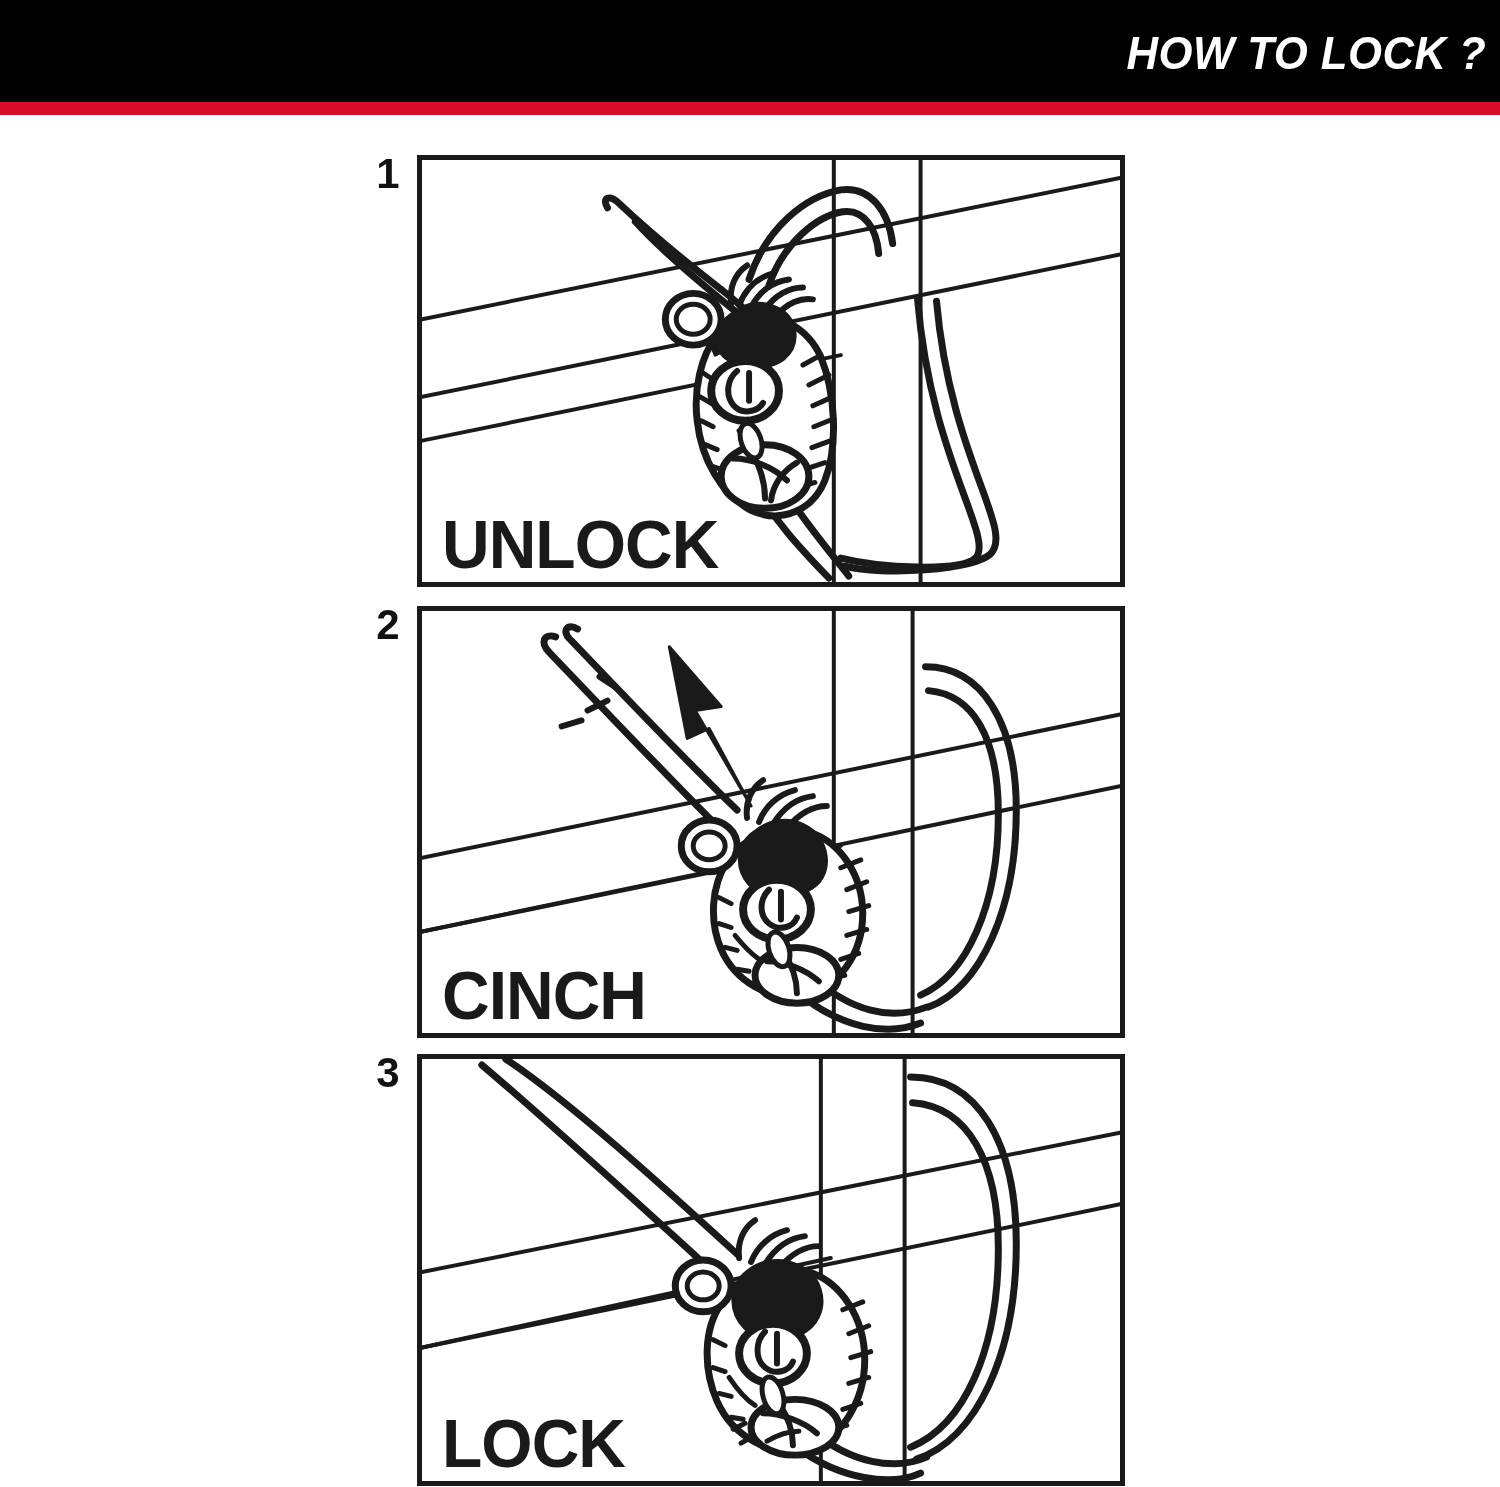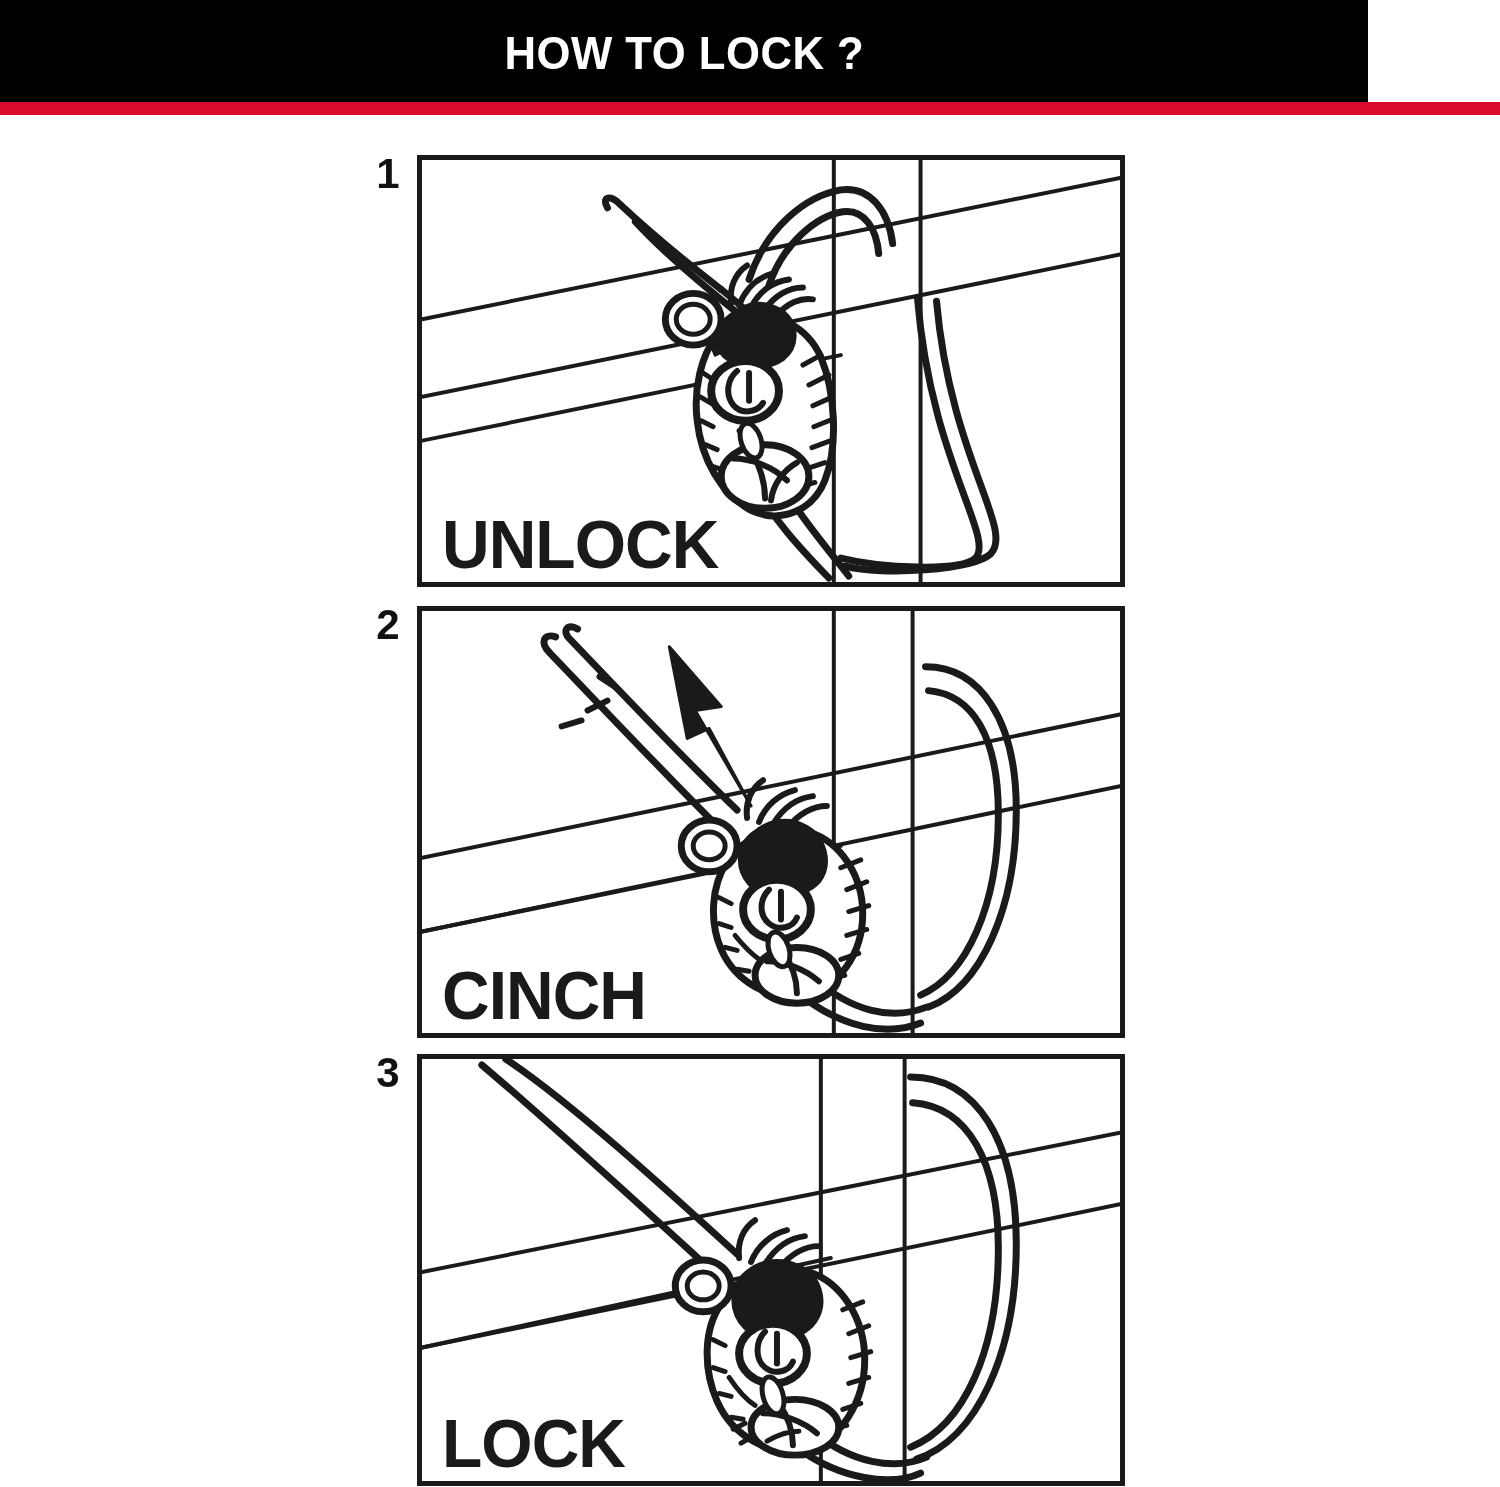--- a/index.html
+++ b/index.html
@@ -13,26 +13,27 @@
     font-family: "Liberation Sans", sans-serif;
     overflow: hidden;
     position: relative;
   }
 
   
   #header-banner {
     position: absolute;
     left: 0;
     top: 0;
-    width: 1368px;
+    width: 1500px;
     height: 102px;
     background: #000000;
     display: flex;
     align-items: center;
-    justify-content: center;
+    justify-content: flex-end;
+    font-style: italic;
   }
   #header-title {
     color: #ffffff;
     font-family: "Liberation Sans", sans-serif;
     font-weight: bold;
     font-size: 47px;
     letter-spacing: 0.5px;
     line-height: 1;
     transform: scaleX(0.93);
     white-space: nowrap;

